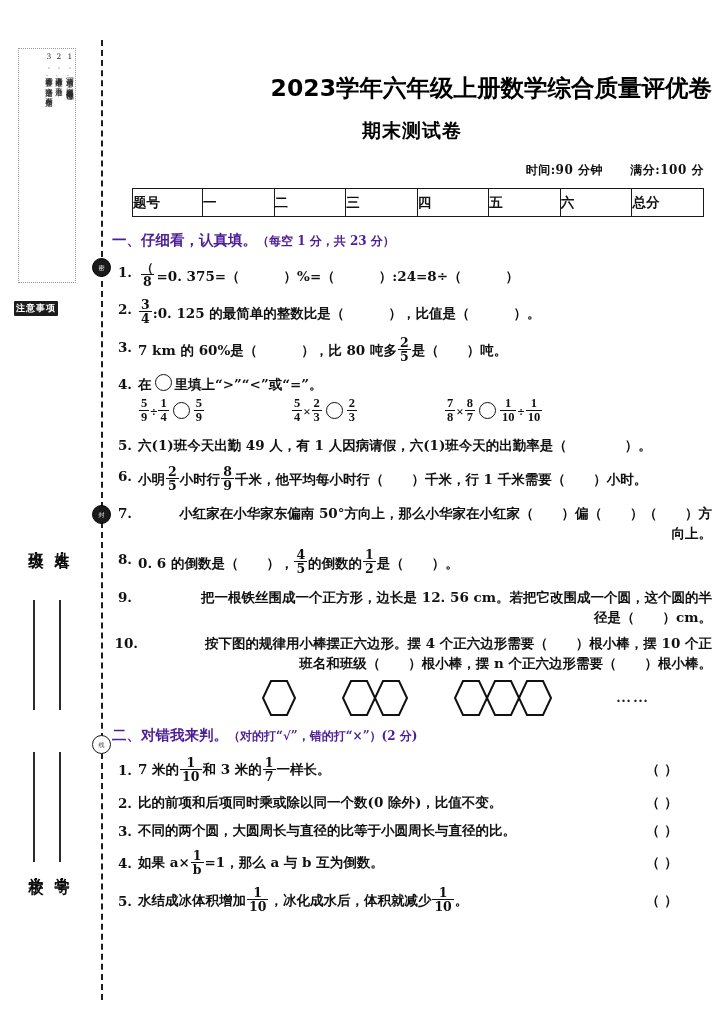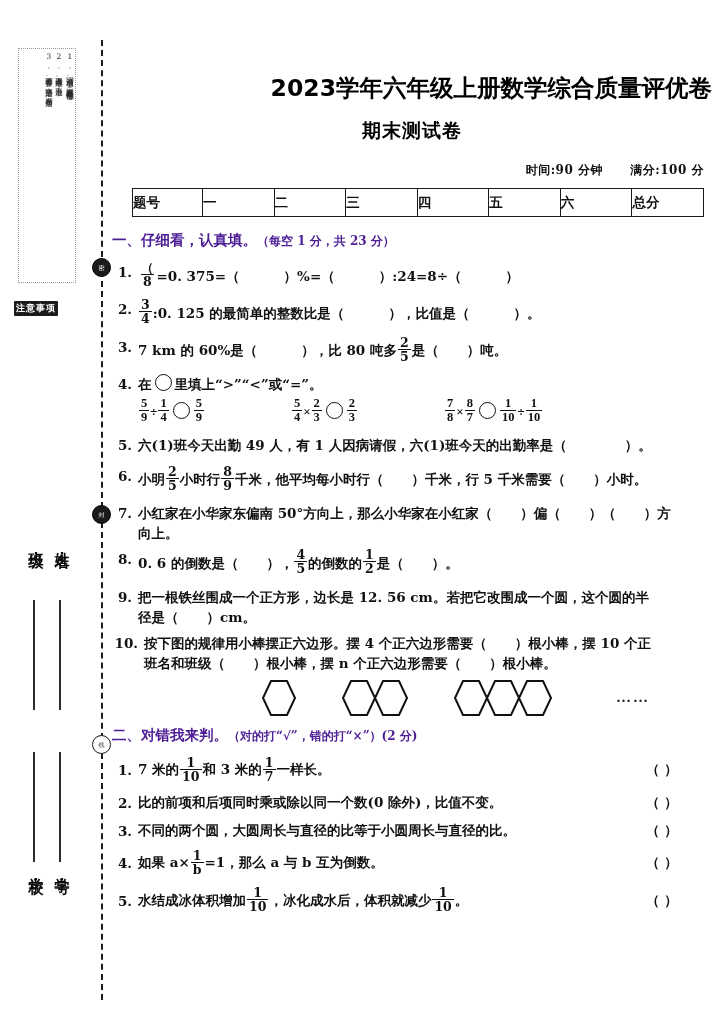--- a/index.html
+++ b/index.html
@@ -186,21 +186,21 @@
   .qnum {
     width: 26px;
     flex: 0 0 26px;
     text-align: right;
     padding-right: 6px;
     font-family: "DejaVu Serif", serif;
     font-weight: bold;
   }
   .qnum.wide { width: 32px; flex: 0 0 32px; }
   .qbody { flex: 1; display: flex; align-items: center; flex-wrap: wrap; }
-  .qbody.block { display: block; }
+  .qbody.block { display: block; text-align: right; }
 
   
   .frac {
     display: inline-flex;
     flex-direction: column;
     align-items: center;
     vertical-align: middle;
     font-size: 11px;
     line-height: 1.05;
     margin: 0 1px;
@@ -483,21 +483,21 @@
           <span class="num">2</span>
           <span class="den">5</span>
         </span>
       <span>小时行</span>
       <span class="frac big">
           <span class="num">8</span>
           <span class="den">9</span>
         </span>
       <span>千米，他平均每小时行（</span>
         <span class="blank-sm"></span>
-        <span>）千米，行 5 千米需要（</span>
+        <span>）千米，行 1 千米需要（</span>
         <span class="blank-sm"></span>
         <span>）小时。</span>
     </div>
   </div>
 
   <div class="spacer-10"></div>
 
   <div class="qrow">
     <div class="qnum">7.</div>
     <div class="qbody block">

